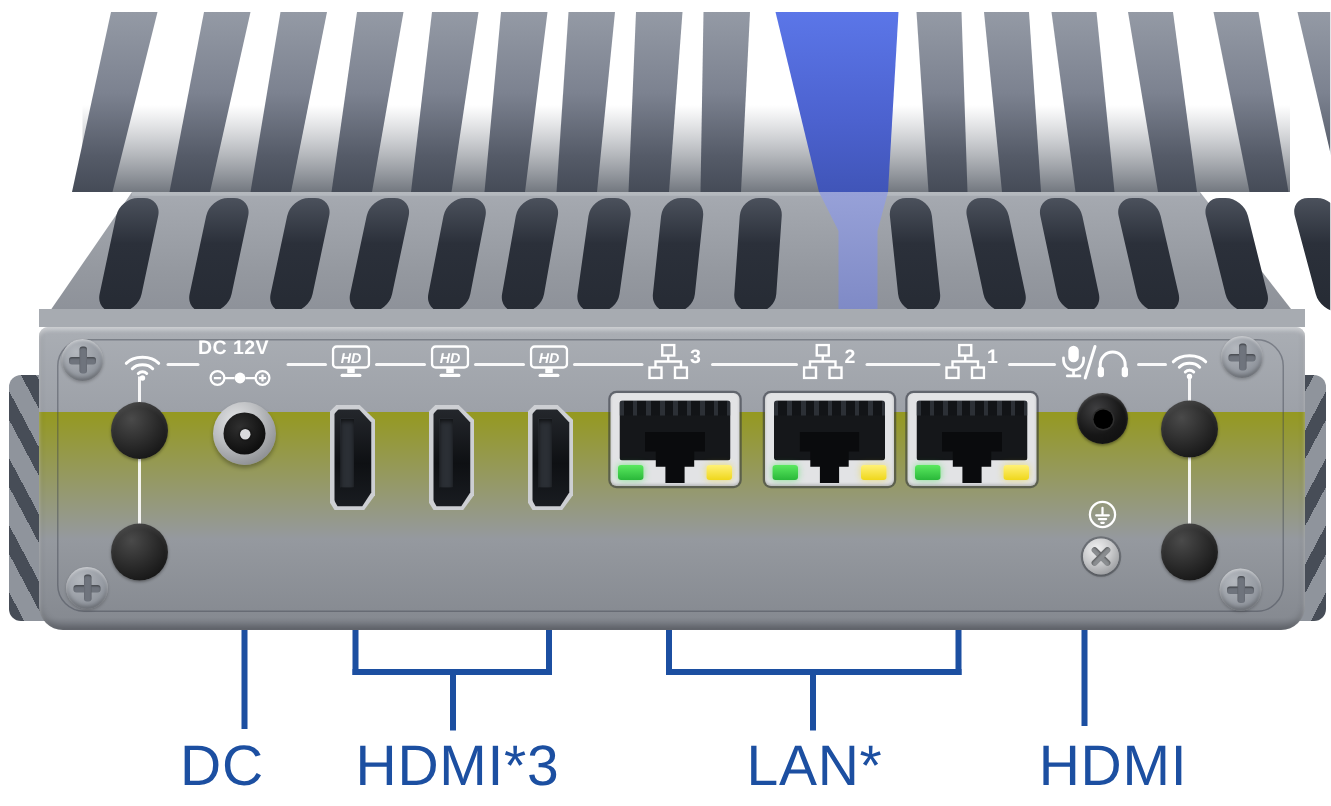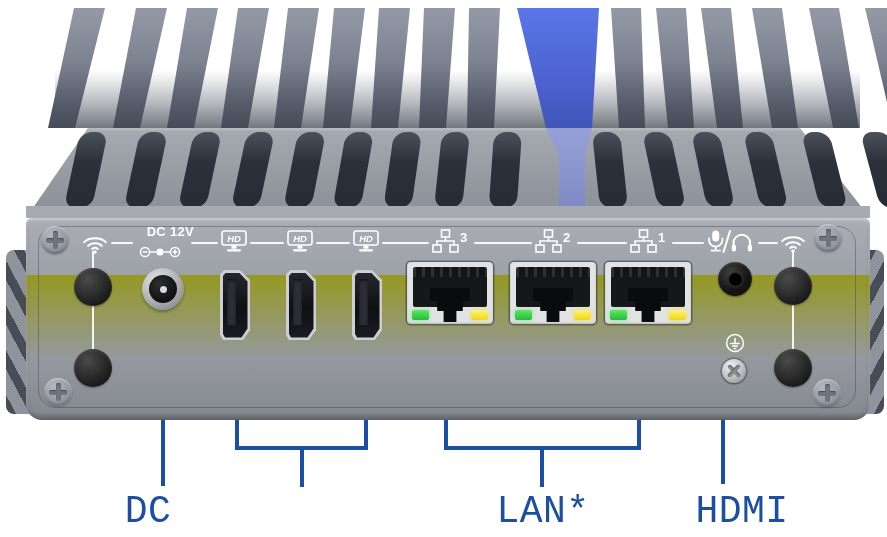--- a/index.html
+++ b/index.html
@@ -23,21 +23,21 @@
   
   .screw{width:28px;height:28px;border-radius:50%;z-index:4;display:flex;align-items:center;justify-content:center;
          background:radial-gradient(circle at 35% 30%,#b4b8be,#8f949c 70%,#848890);
          box-shadow:inset 0 1px 2px rgba(255,255,255,.5),inset 0 -2px 3px rgba(0,0,0,.28),0 1px 2px rgba(0,0,0,.2);}
   .screw i{position:absolute;background:#6f747d;border-radius:2px;box-shadow:inset 0 1px 1px rgba(0,0,0,.35);}
   .screw .h{width:18px;height:5px;} .screw .v{width:5px;height:18px;}
 
   
   .seg{top:242px;height:2px;background:rgba(255,255,255,.92);z-index:4;border-radius:1px;}
   .wlabel{color:#fff;font-weight:bold;z-index:4;}
-  .dc-label{left:132px;top:224px;width:62px;text-align:right;font-size:13px;letter-spacing:.3px;}
+  .dc-label{left:132px;top:224px;width:62px;text-align:left;font-size:13px;letter-spacing:.3px;}
   .lan-num{top:230px;font-size:13px;}
 
   
   .hole{width:38px;height:38px;border-radius:50%;z-index:5;
         background:radial-gradient(circle at 36% 30%,#4a4a4a,#262626 55%,#151515 82%);
         box-shadow:0 1px 2px rgba(0,0,0,.35),inset 0 2px 3px rgba(255,255,255,.08);}
   .ant-line{width:2px;background:rgba(255,255,255,.9);z-index:4;}
   .dcjack{left:142px;top:268px;width:42px;height:42px;border-radius:50%;z-index:5;
         background:radial-gradient(circle at 36% 30%,#e3e4e6,#babcbf 42%,#8e9093 78%,#7a7c7f);
         box-shadow:0 2px 3px rgba(0,0,0,.3);}
@@ -70,21 +70,21 @@
   .gscrew{left:722px;top:359px;width:24px;height:24px;border-radius:50%;z-index:5;display:flex;align-items:center;justify-content:center;
         background:radial-gradient(circle at 38% 30%,#f2f2f3,#c8c9cb 45%,#95979a 85%);
         box-shadow:0 0 0 1.5px rgba(70,74,80,.5),0 1px 2px rgba(0,0,0,.35);}
   .gscrew i{position:absolute;width:16px;height:4px;background:#8a8d90;border-radius:2px;
         box-shadow:inset 0 1px 1px rgba(0,0,0,.3);}
   .gscrew .a{transform:rotate(45deg);} .gscrew .b{transform:rotate(-45deg);}
 
   
   .cl{background:#1c4fa1;z-index:3;}
   .cl-label{top:490px;transform:translateX(-50%);font-size:38px;color:#1c4fa1;
-        letter-spacing:.5px;white-space:nowrap;z-index:3;font-family:Liberation Mono, monospace;}
+        letter-spacing:.5px;white-space:nowrap;z-index:3;}
 </style>
 </head>
 <body>
 
 <div class="stage">
 
   <svg class="abs" style="left:0;top:0;z-index:1" width="887" height="222" viewBox="0 0 887 222">
     <defs>
       <linearGradient id="gFin" x1="0" y1="0" x2="0" y2="1">
         <stop offset="0" stop-color="#949aa5"></stop>
@@ -391,16 +391,17 @@
   <div class="abs cl" style="left:364px;top:420px;width:4px;height:30px;"></div>
   <div class="abs cl" style="left:235px;top:446px;width:133px;height:4px;"></div>
   <div class="abs cl" style="left:300px;top:446px;width:4px;height:41px;"></div>
   <div class="abs cl" style="left:444px;top:420px;width:4px;height:30px;"></div>
   <div class="abs cl" style="left:637px;top:420px;width:4px;height:30px;"></div>
   <div class="abs cl" style="left:444px;top:446px;width:197px;height:4px;"></div>
   <div class="abs cl" style="left:540px;top:446px;width:4px;height:41px;"></div>
   <div class="abs cl" style="left:721px;top:420px;width:4px;height:64px;"></div>
 
   <div class="abs cl-label" style="left:148px;">DC</div>
+  <div class="abs cl-label" style="left:305px;">HDMI*3</div>
   <div class="abs cl-label" style="left:543px;">LAN*</div>
   <div class="abs cl-label" style="left:742px;">HDMI</div>
 
 </div>
 
 </body></html>

